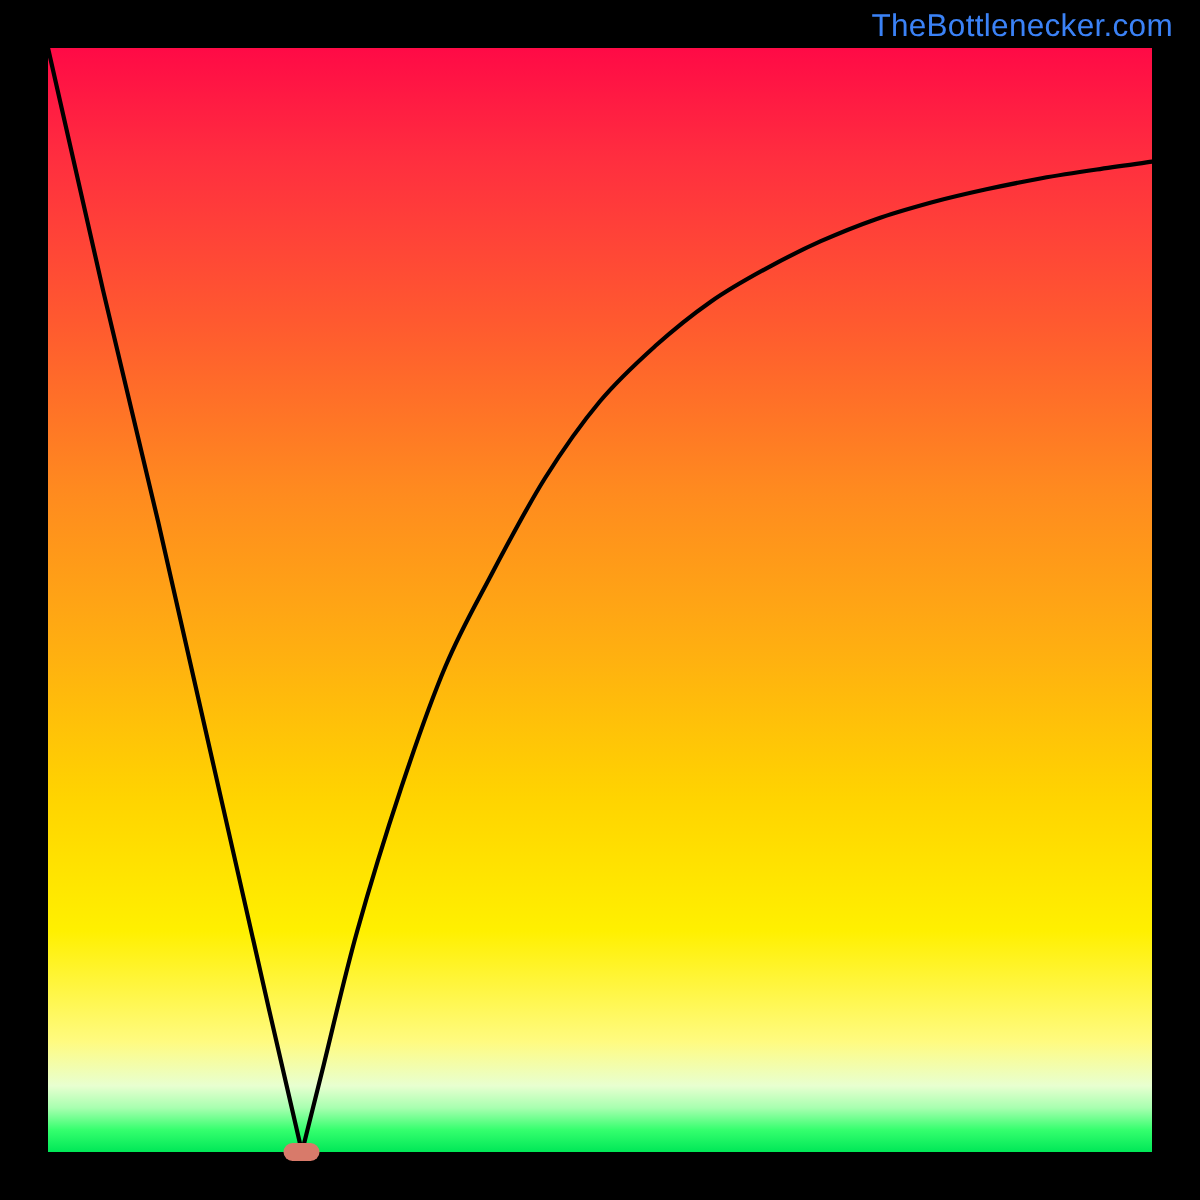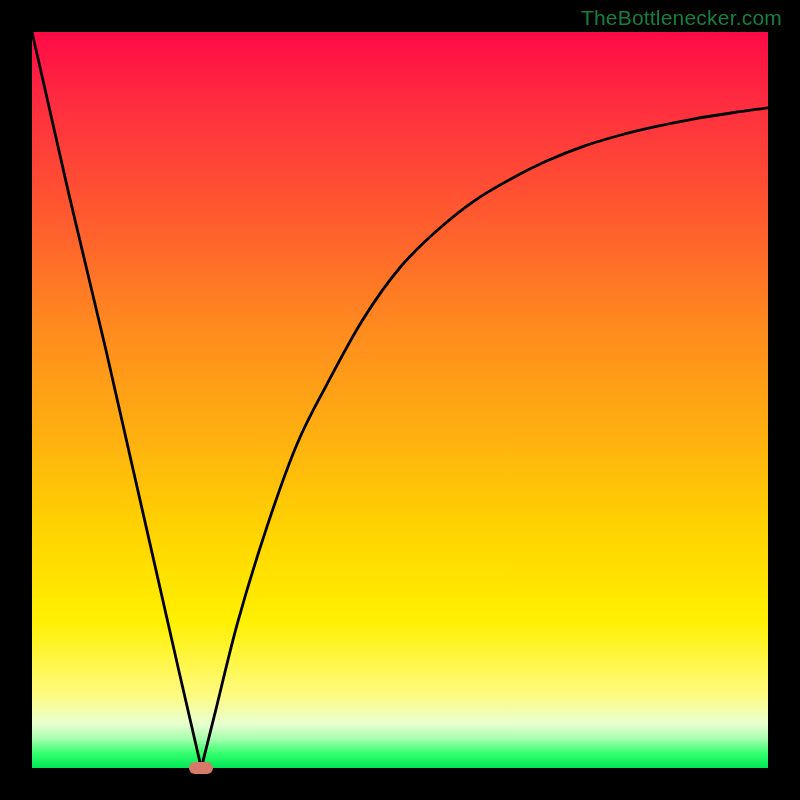--- a/index.html
+++ b/index.html
@@ -53,21 +53,21 @@
     width: 24px;
     height: 12px;
     border-radius: 6px;
     background: #d87a6a;
     transform: translate(-50%, -50%);
   }
   .watermark {
     position: absolute;
     top: 6px;
     right: 18px;
-    color: #15803d;
+    color: #3b82f6;
     font-size: 21px;
     letter-spacing: 0.2px;
     font-weight: 400;
     user-select: none;
   }
 </style>
 </head>
 <body>
 
 <div class="frame">

